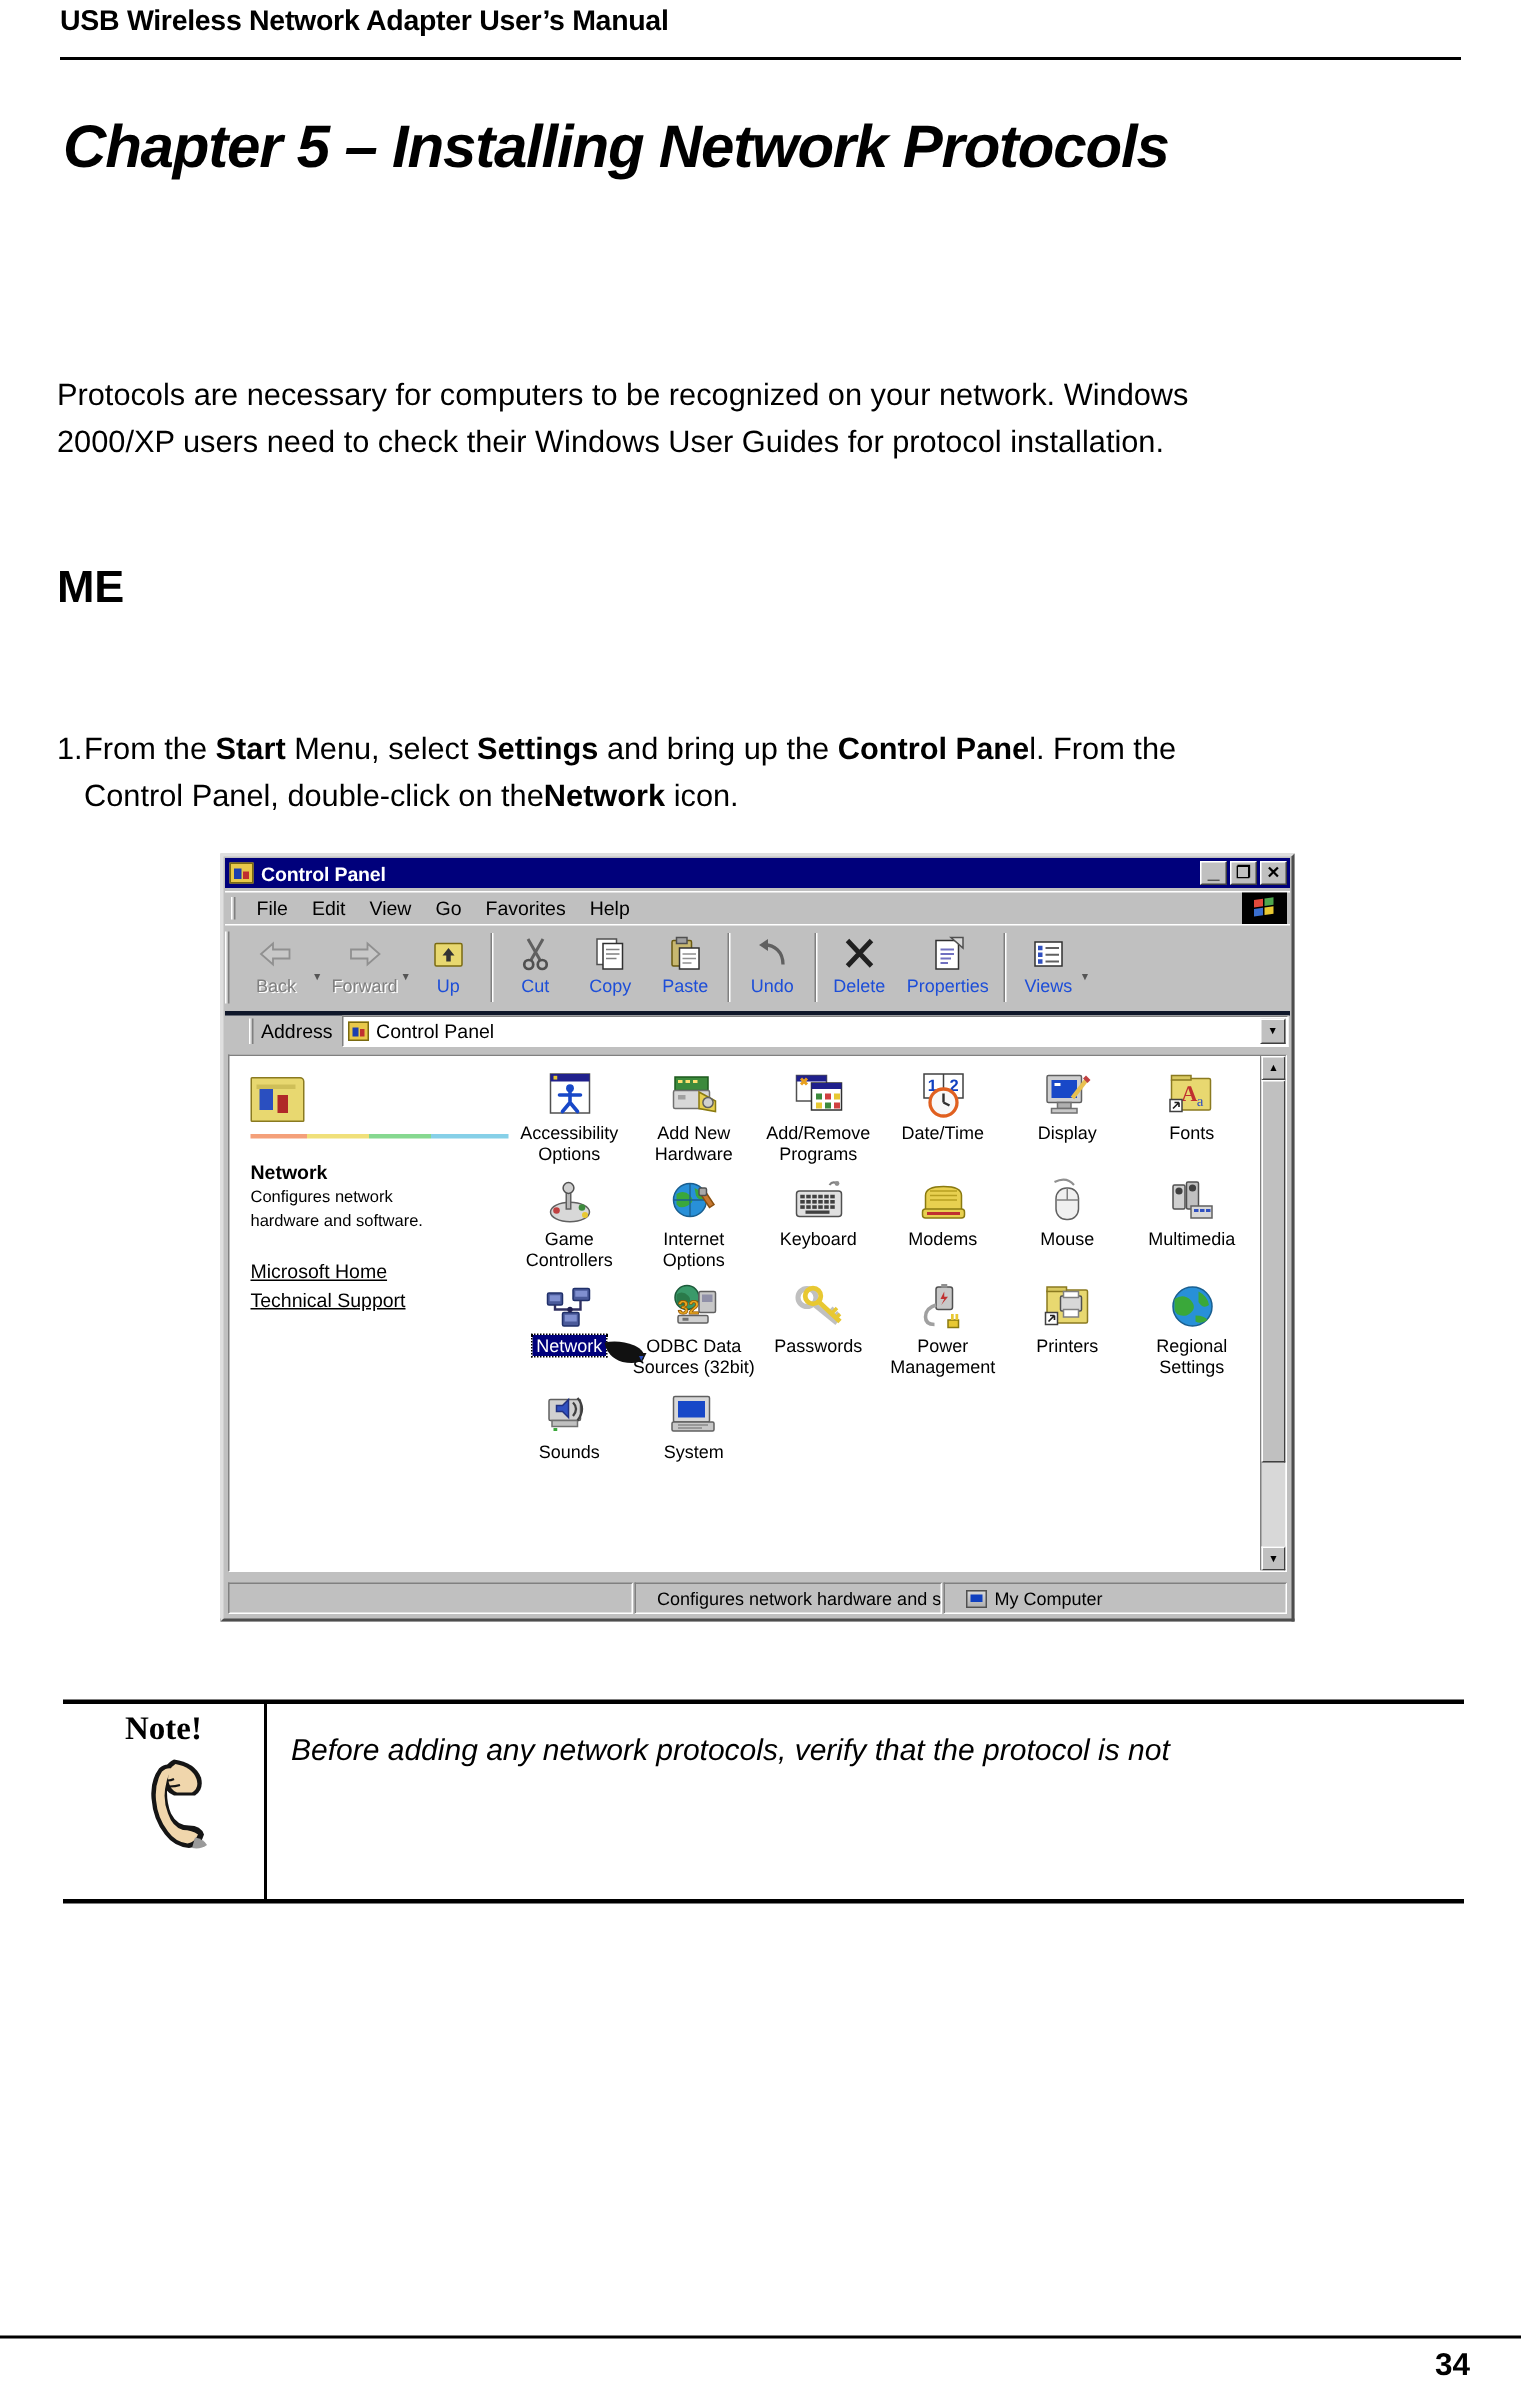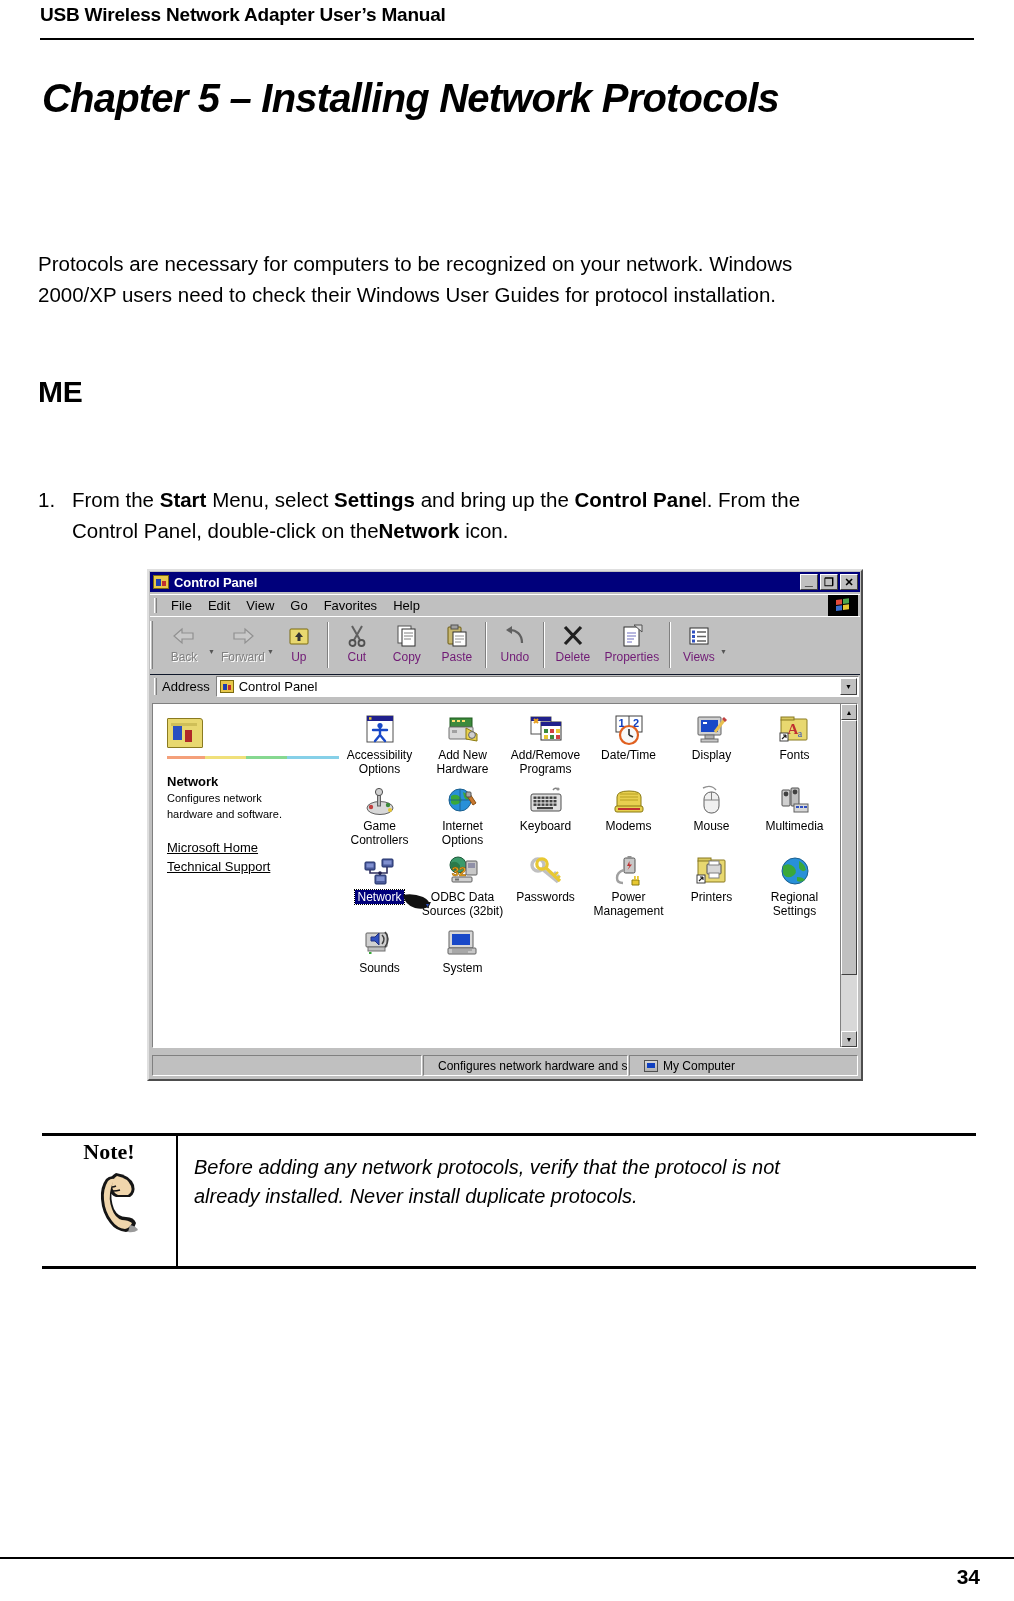--- a/index.html
+++ b/index.html
@@ -73,21 +73,21 @@
     left: 38px; top: 484px; width: 936px;
     font-size: 20.5px;
     line-height: 31px;
   }
   .step-num {
     position: absolute; left: 0; top: 0;
     width: 34px;
     font-size: 20.5px;
   }
   .step-body {
-    margin-left: 34px;
+    margin-left: 18px;
     text-align: justify;
   }
   .step-body .sb-l2 { display: block; text-align: left; }
   b { font-weight: bold; }
 
   
   .cp-window {
     position: absolute;
     left: 147px; top: 569px;
     width: 716px; height: 512px;
@@ -226,45 +226,45 @@
   }
   .tb-btn.narrow { width: 50px; }
   .tb-btn.wide { width: 68px; }
   .tb-ico {
     width: 26px; height: 26px;
     display: flex; align-items: center; justify-content: center;
     margin-bottom: 1px;
   }
   .tb-lbl {
     font-size: 12px;
-    color: #701a75;
+    color: #1d4ed8;
     white-space: nowrap;
     line-height: 14px;
   }
   .tb-lbl.dim { color: #808080; text-shadow: 1px 1px 0 #fff; }
   .tb-sep {
     width: 2px; height: 46px;
     border-left: 1px solid #808080;
     border-right: 1px solid #fff;
     margin: 2px 3px 0 3px;
     flex: 0 0 auto;
   }
   .tb-drop {
     font-size: 7px; color: #555; align-self: center; margin: 10px 0 0 -4px;
     flex: 0 0 auto;
   }
 
   
   .cp-addrbar {
     height: 24px;
     margin: 2px 1px 0 1px;
-    border-top: 1px solid #0f172a;
+    border-top: 3px solid #0f172a;
     display: flex;
     align-items: center;
-    padding-left: 4px;
+    padding-left: 16px;
   }
   .addr-grip {
     width: 3px; height: 17px;
     border-left: 1px solid #fff;
     border-right: 1px solid #808080;
     margin-right: 5px;
     flex: 0 0 auto;
   }
   .addr-label {
     font-size: 13px;
@@ -1109,19 +1109,18 @@
   <svg class="note-hand" viewBox="0 0 60 66">
     <path d="M30 4 Q44 6 48 16 Q50 24 44 28 L30 28 Q24 26 22 18 Q22 8 30 4 Z" fill="#151515"></path>
     <path d="M20 10 Q14 18 15 30 Q16 44 24 54 Q30 62 40 63 Q48 62 50 54 Q48 48 40 48 Q32 48 28 40 Q24 30 26 18 Q27 12 30 8 Q24 6 20 10 Z" fill="#151515"></path>
     <path d="M22 12 Q17 20 18 31 Q19 43 26 52 Q31 59 39 60 Q44 59 46 54 Q42 51 36 51 Q29 49 26 40 Q22 30 25 19 Q26 14 29 10 Q25 9 22 12 Z" fill="#f0d6ac"></path>
     <path d="M31 7 Q42 9 45 17 Q47 23 42 26 L32 26 Q27 24 26 17 Q26 10 31 7 Z" fill="#f0d6ac"></path>
     <path d="M26 18 Q28 18 30 17 M27 22 Q31 22 34 21" stroke="#151515" stroke-width="1.4" fill="none"></path>
     <path d="M44 56 Q50 57 52 61 Q48 64 42 63 Z" fill="#9a9a9a"></path>
   </svg>
   <div class="note-text">
     <span>Before adding any network protocols, verify that the protocol is not</span>
-    <span class="nt-l2">already installed. Never install duplicate protocols.</span>
   </div>
   <div class="note-rule-bottom"></div>
 </div>
 
 <div class="footer-rule"></div>
 <div class="footer-pageno">34</div>
 
 </body></html>

